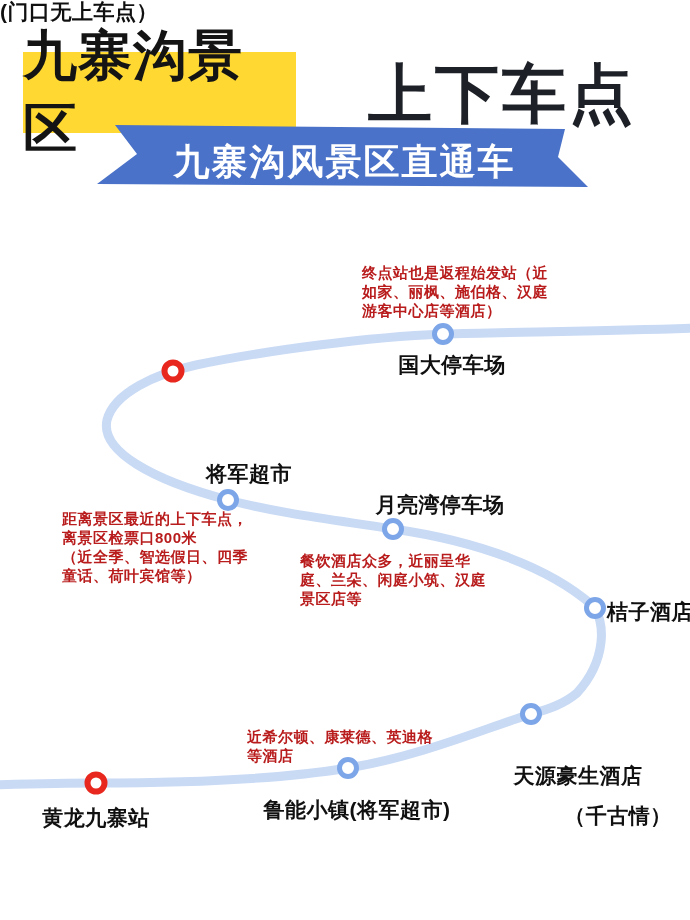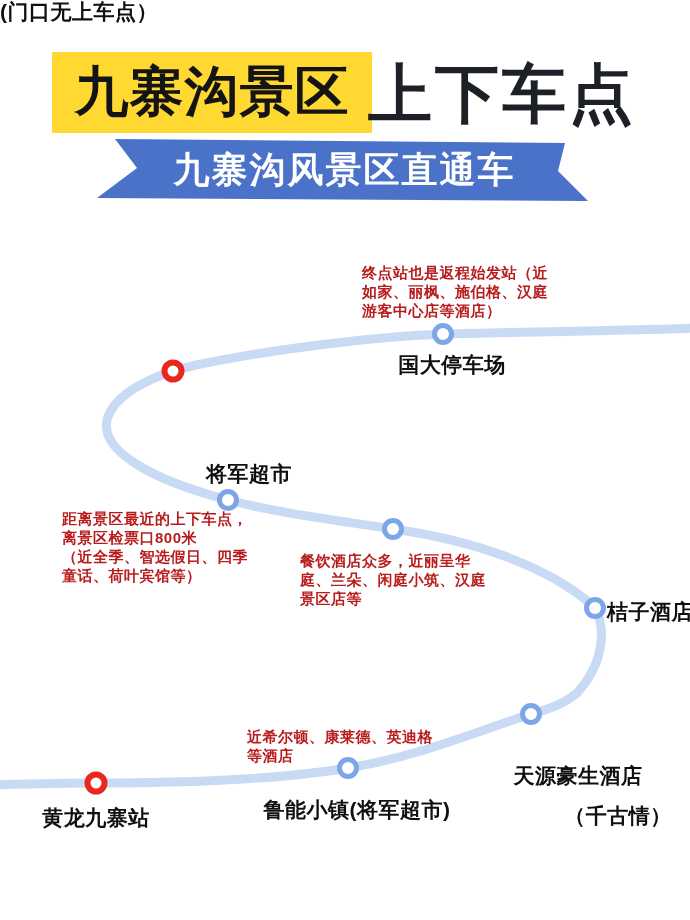--- a/index.html
+++ b/index.html
@@ -2,34 +2,34 @@
 <html><head>
 <meta charset="utf-8">
 <style>
   html,body{margin:0;padding:0;background:#ffffff;}
   #page{
     position:relative;width:690px;height:920px;overflow:hidden;background:#ffffff;
     font-family:"Liberation Sans","DejaVu Sans",sans-serif;
   }
   
   #title-highlight{
-    position:absolute;left:52px;top:52px;width:320px;height:81px;
+    position:absolute;left:23px;top:52px;width:273px;height:81px;
     background:#ffd832;display:flex;align-items:center;justify-content:center;
     font-size:54px;font-weight:900;color:#141414;letter-spacing:1px;
   }
   #title-rest{
     position:absolute;left:352px;top:54px;width:300px;height:81px;
     display:flex;align-items:center;justify-content:center;
     font-size:64px;font-weight:900;color:#1d2127;letter-spacing:3px;
   }
   #banner{
-    position:absolute;left:97px;top:139px;width:491px;height:62px;
+    position:absolute;left:97px;top:125px;width:491px;height:62px;
     background:#4a72c8;
     clip-path:polygon(18px 0px,468px 4px,461px 32px,491px 62px,0px 59px,40px 29px);
-    display:flex;align-items:center;justify-content:center;
+    display:flex;align-items:flex-end;justify-content:center;
   }
   #banner-text{
     font-size:36px;font-weight:800;color:#ffffff;letter-spacing:2px;padding-left:4px;
   }
   
   #route-svg{position:absolute;left:0;top:0;z-index:1;}
   .marker{
     position:absolute;z-index:2;background:#ffffff;border-radius:50%;
     transform:translate(-50%,-50%);box-sizing:content-box;
   }
@@ -107,20 +107,21 @@
   <div class="marker blue" id="m-tianyuan"></div>
   <div class="marker blue" id="m-luneng"></div>
   <div class="marker red" id="m-huanglong"></div>
 
   <div class="stop-label centered" id="l-guoda">国大停车场</div>
 
   <div id="l-jianpiaokou-note">(门口无上车点）</div>
 
   <div class="stop-label centered" id="l-lantian">将军超市</div>
 
+  <div class="stop-label centered" id="l-yueliangwan">月亮湾停车场</div>
 
   <div class="stop-label" id="l-juzi">桔子酒店</div>
 
   <div class="stop-label centered" id="l-tianyuan-name">天源豪生酒店</div>
   <div class="stop-label centered" id="l-tianyuan-note">（千古情）</div>
 
   <div class="stop-label centered" id="l-luneng">鲁能小镇(将军超市)</div>
 
   <div class="stop-label centered" id="l-huanglong">黄龙九寨站</div>
 

